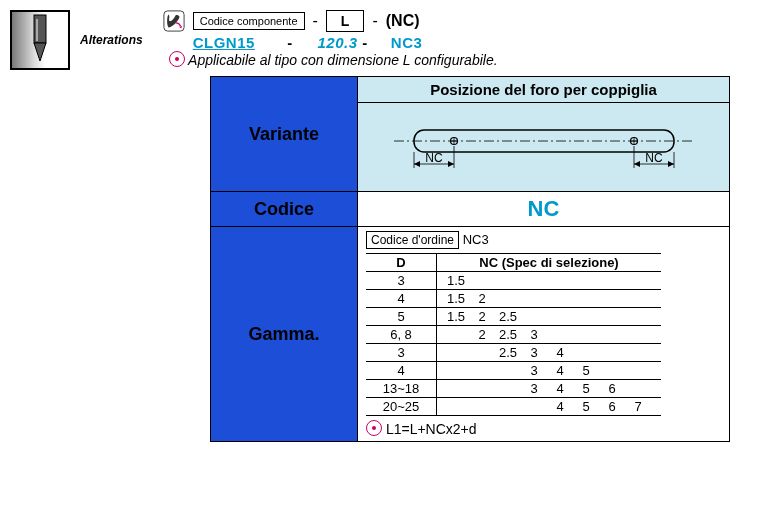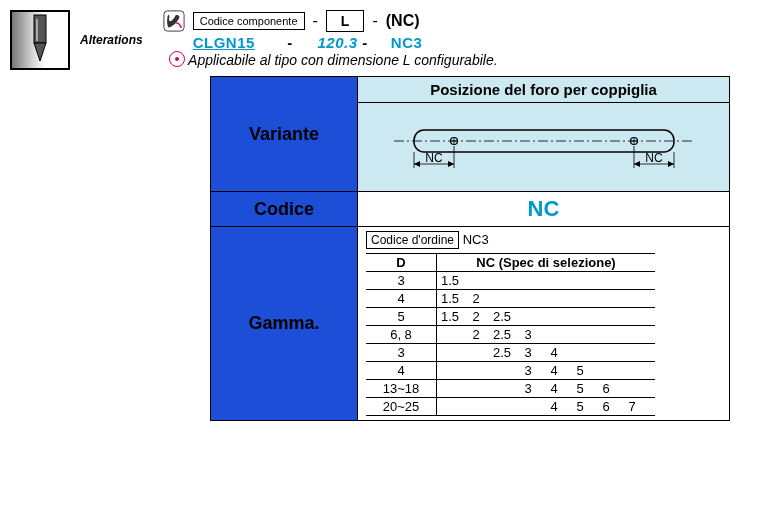--- a/index.html
+++ b/index.html
@@ -152,21 +152,21 @@
     border-top: 1px solid #000;
     border-bottom: 1px solid #000;
     border-left: none;
     border-right: none;
     padding: 1px 10px;
     text-align: center;
     white-space: nowrap;
   }
   .spec-table th.d-col { border-right: 1px solid #000; width: 50px; }
   .spec-table td.d-col { border-right: 1px solid #000; }
-  .spec-table td.vals { text-align: left; padding-left: 0; font-family: Arial; }
+  .spec-table td.vals { text-align: left; padding-left: 6px; font-family: Arial; }
   .spec-table tr td.vals span { display:inline-block; width: 26px; text-align:center;}
   .spec-table .hdr th { border-top: 1px solid #000; border-bottom: 1px solid #000; }
   .formula {
     margin-top: 4px;
     font-size: 14px;
   }
   .diagram-svg { width: 320px; height: 60px; }
 </style>
 </head>
 <body>
@@ -288,16 +288,20 @@
               <tr>
                 <td class="d-col">13~18</td>
                 <td class="vals" colspan="8"><span></span><span></span><span></span><span>3</span><span>4</span><span>5</span><span>6</span><span></span></td>
               </tr>
               <tr>
                 <td class="d-col">20~25</td>
                 <td class="vals" colspan="8"><span></span><span></span><span></span><span></span><span>4</span><span>5</span><span>6</span><span>7</span></td>
               </tr>
             </tbody>
       </table>
+      <div class="formula">
+        <span class="target"></span>
+        <span>L1=L+NCx2+d</span>
+      </div>
     </td>
   </tr>
 </tbody>
   </table>
 
 </body></html>

